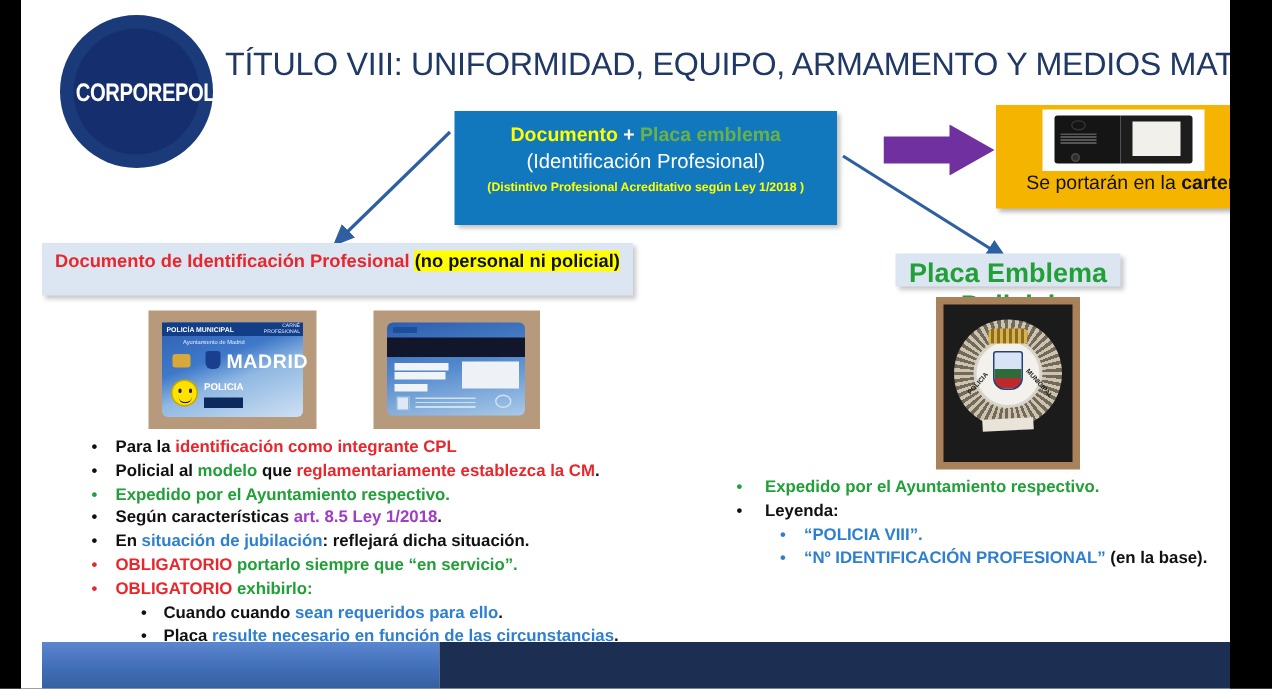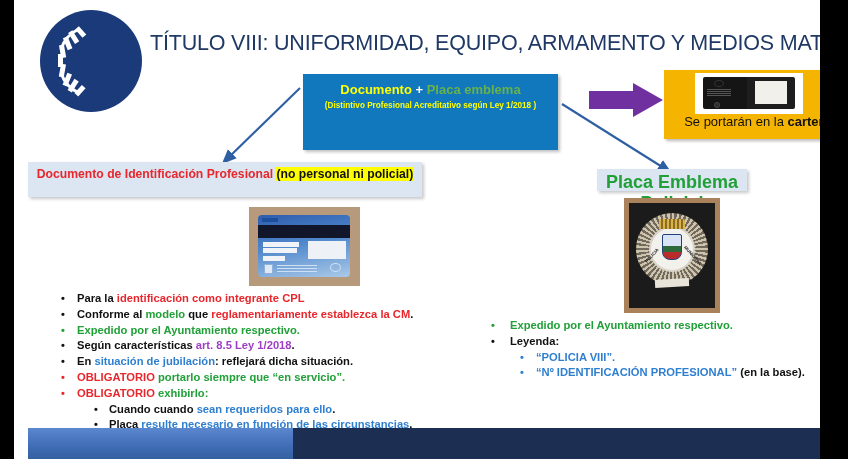--- a/index.html
+++ b/index.html
@@ -280,38 +280,42 @@
         <rect x="16" y="18" width="5" height="13" transform="rotate(-22 18 24)"></rect>
         <rect x="11" y="26" width="5" height="13" transform="rotate(-10 13 32)"></rect>
         <rect x="9" y="35" width="5" height="13" transform="rotate(0 11 41)"></rect>
         <rect x="11" y="45" width="5" height="13" transform="rotate(10 13 51)"></rect>
         <rect x="16" y="54" width="5" height="13" transform="rotate(22 18 60)"></rect>
         <rect x="22" y="60" width="5" height="13" transform="rotate(32 24 66)"></rect>
         <rect x="29" y="8" width="5" height="11" transform="rotate(-42 31 13)"></rect>
         <rect x="29" y="66" width="5" height="11" transform="rotate(42 31 71)"></rect>
       </g>
     </svg>
+    <div class="logo-inner">
+      <span class="logo-text">CORPOREPOL</span>
+    </div>
   </div>
 
   <div id="title">TÍTULO VIII: UNIFORMIDAD, EQUIPO, ARMAMENTO Y MEDIOS MATERIALES</div>
 
   <svg id="connectors">
     <defs>
       <marker id="ah" markerWidth="7" markerHeight="7" refX="4.2" refY="3" orient="auto">
         <path d="M0,0 L7,3 L0,6 z" fill="#2e5fa3"></path>
       </marker>
     </defs>
     <line x1="286" y1="88" x2="212" y2="160" stroke="#2e5fa3" stroke-width="2.1" marker-end="url(#ah)"></line>
     <line x1="548" y1="104" x2="653" y2="170" stroke="#2e5fa3" stroke-width="2.1" marker-end="url(#ah)"></line>
   </svg>
 
   <div id="doc-box">
     <div class="l1">
       <span class="yellow">Documento</span><span class="plus"> + </span><span class="green">Placa emblema</span>
     </div>
+    <div class="l2">(Identificación Profesional)</div>
     <div class="l3">(Distintivo Profesional Acreditativo según Ley 1/2018 )</div>
   </div>
 
   <svg id="purple-arrow" viewBox="0 0 74 34">
     <path d="M0,8 L44,8 L44,0 L74,17 L44,34 L44,26 L0,26 Z" fill="#7030a0"></path>
   </svg>
 
   <div id="wallet-box">
     <div id="wallet-img">
       <div class="w-left">
@@ -326,38 +330,54 @@
       <span>Se portarán en la </span><b>cartera</b>
     </div>
   </div>
 
   <div id="doc-label">
     <div class="r1">
       <span class="red">Documento de Identificación Profesional </span><span class="hl">(no personal ni policial)</span>
     </div>
   </div>
 
+  <div id="card1" class="card-photo">
+    <div class="front">
+      <div class="hdr">POLICÍA MUNICIPAL</div>
+      <div class="hdr2">
+        <div>CARNÉ</div>
+        <div>PROFESIONAL</div>
+      </div>
+      <div class="sub">Ayuntamiento de Madrid</div>
+      <div class="chip"></div>
+      <div class="shield"></div>
+      <div class="madrid">MADRID</div>
+      <div class="smiley"></div>
+      <div class="pol">POLICIA</div>
+      <div class="num"></div>
+    </div>
+  </div>
 
   <div id="card2" class="card-photo">
     <div class="back">
       <div class="tag"></div>
       <div class="mag"></div>
       <div class="w1"></div>
       <div class="w2"></div>
       <div class="w3"></div>
       <div class="sig"></div>
       <div class="shield2"></div>
       <div class="lines2"></div>
       <div class="chip2"></div>
     </div>
   </div>
 
   <ul id="left-bullets" class="bullets">
       <li><span class="bul" style="color: rgb(17, 17, 17);">•</span><span class="c-black">Para la </span><span class="c-red">identificación como integrante CPL</span></li>
-      <li><span class="bul" style="color: rgb(17, 17, 17);">•</span><span class="c-black">Conforme al </span><span class="c-green">modelo</span><span class="c-black"> que </span><span class="c-red">reglamentariamente establezca la CM</span><span class="c-black">.</span></li>
+      <li><span class="bul" style="color: rgb(17, 17, 17);">•</span><span class="c-black">Policial al </span><span class="c-green">modelo</span><span class="c-black"> que </span><span class="c-red">reglamentariamente establezca la CM</span><span class="c-black">.</span></li>
       <li><span class="bul" style="color: rgb(33, 160, 56);">•</span><span class="c-green">Expedido por el Ayuntamiento respectivo.</span></li>
       <li><span class="bul" style="color: rgb(17, 17, 17);">•</span><span class="c-black">Según características </span><span class="c-purple">art. 8.5 Ley 1/2018</span><span class="c-black">.</span></li>
       <li><span class="bul" style="color: rgb(17, 17, 17);">•</span><span class="c-black">En </span><span class="c-blue">situación de jubilación</span><span class="c-black">: reflejará dicha situación.</span></li>
       <li><span class="bul" style="color: rgb(232, 38, 44);">•</span><span class="c-red">OBLIGATORIO </span><span class="c-green">portarlo siempre que “en servicio”.</span></li>
       <li><span class="bul" style="color: rgb(232, 38, 44);">•</span><span class="c-red">OBLIGATORIO </span><span class="c-green">exhibirlo:</span></li>
       <li class="sub"><span class="bul" style="color: rgb(17, 17, 17);">•</span><span class="c-black">Cuando cuando </span><span class="c-blue">sean requeridos para ello</span><span class="c-black">.</span></li>
       <li class="sub"><span class="bul" style="color: rgb(17, 17, 17);">•</span><span class="c-black">Placa </span><span class="c-blue">resulte necesario en función de las circunstancias</span><span class="c-black">.</span></li>
     </ul>
 
   <div id="placa-label">Placa Emblema Policial</div>

